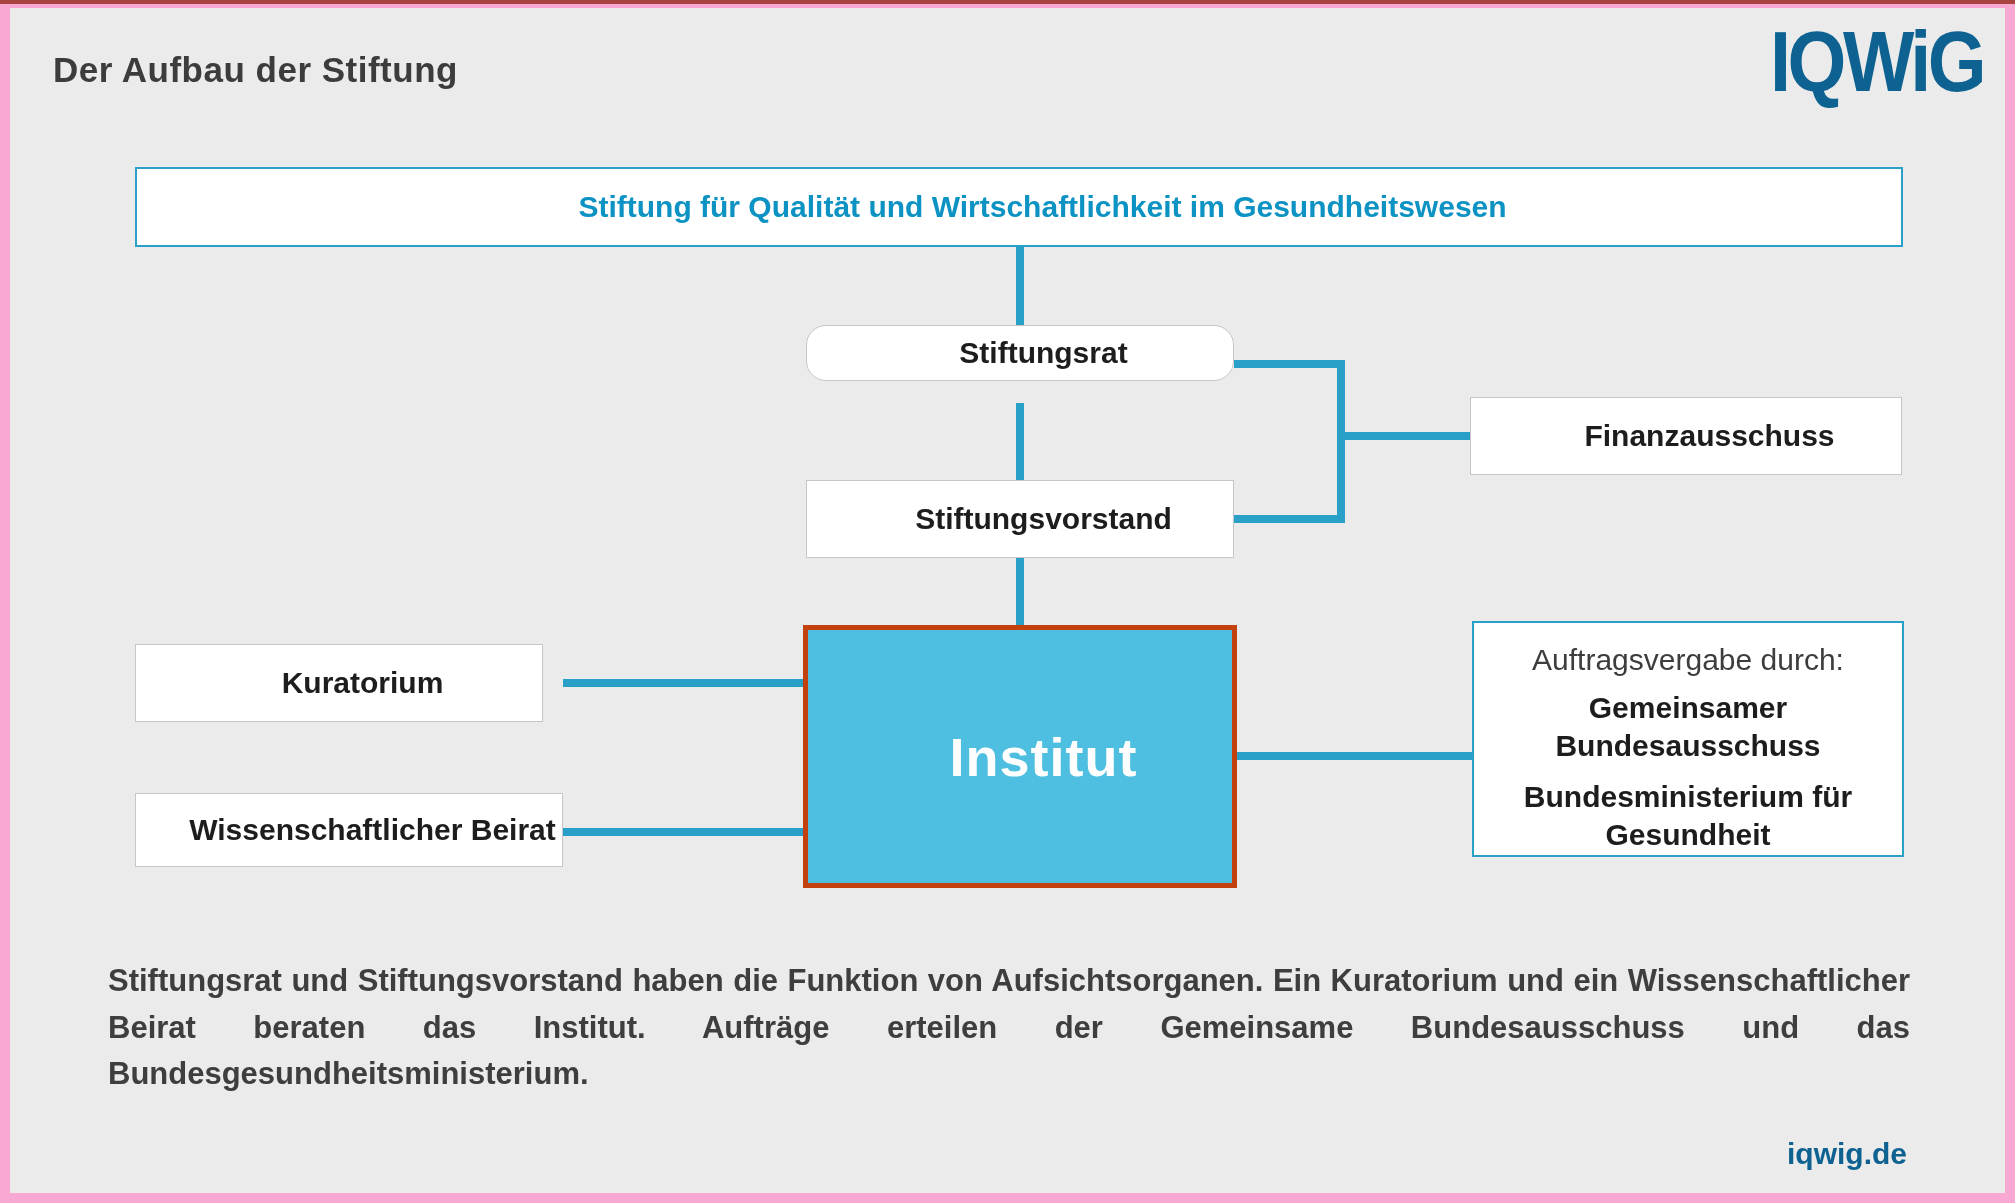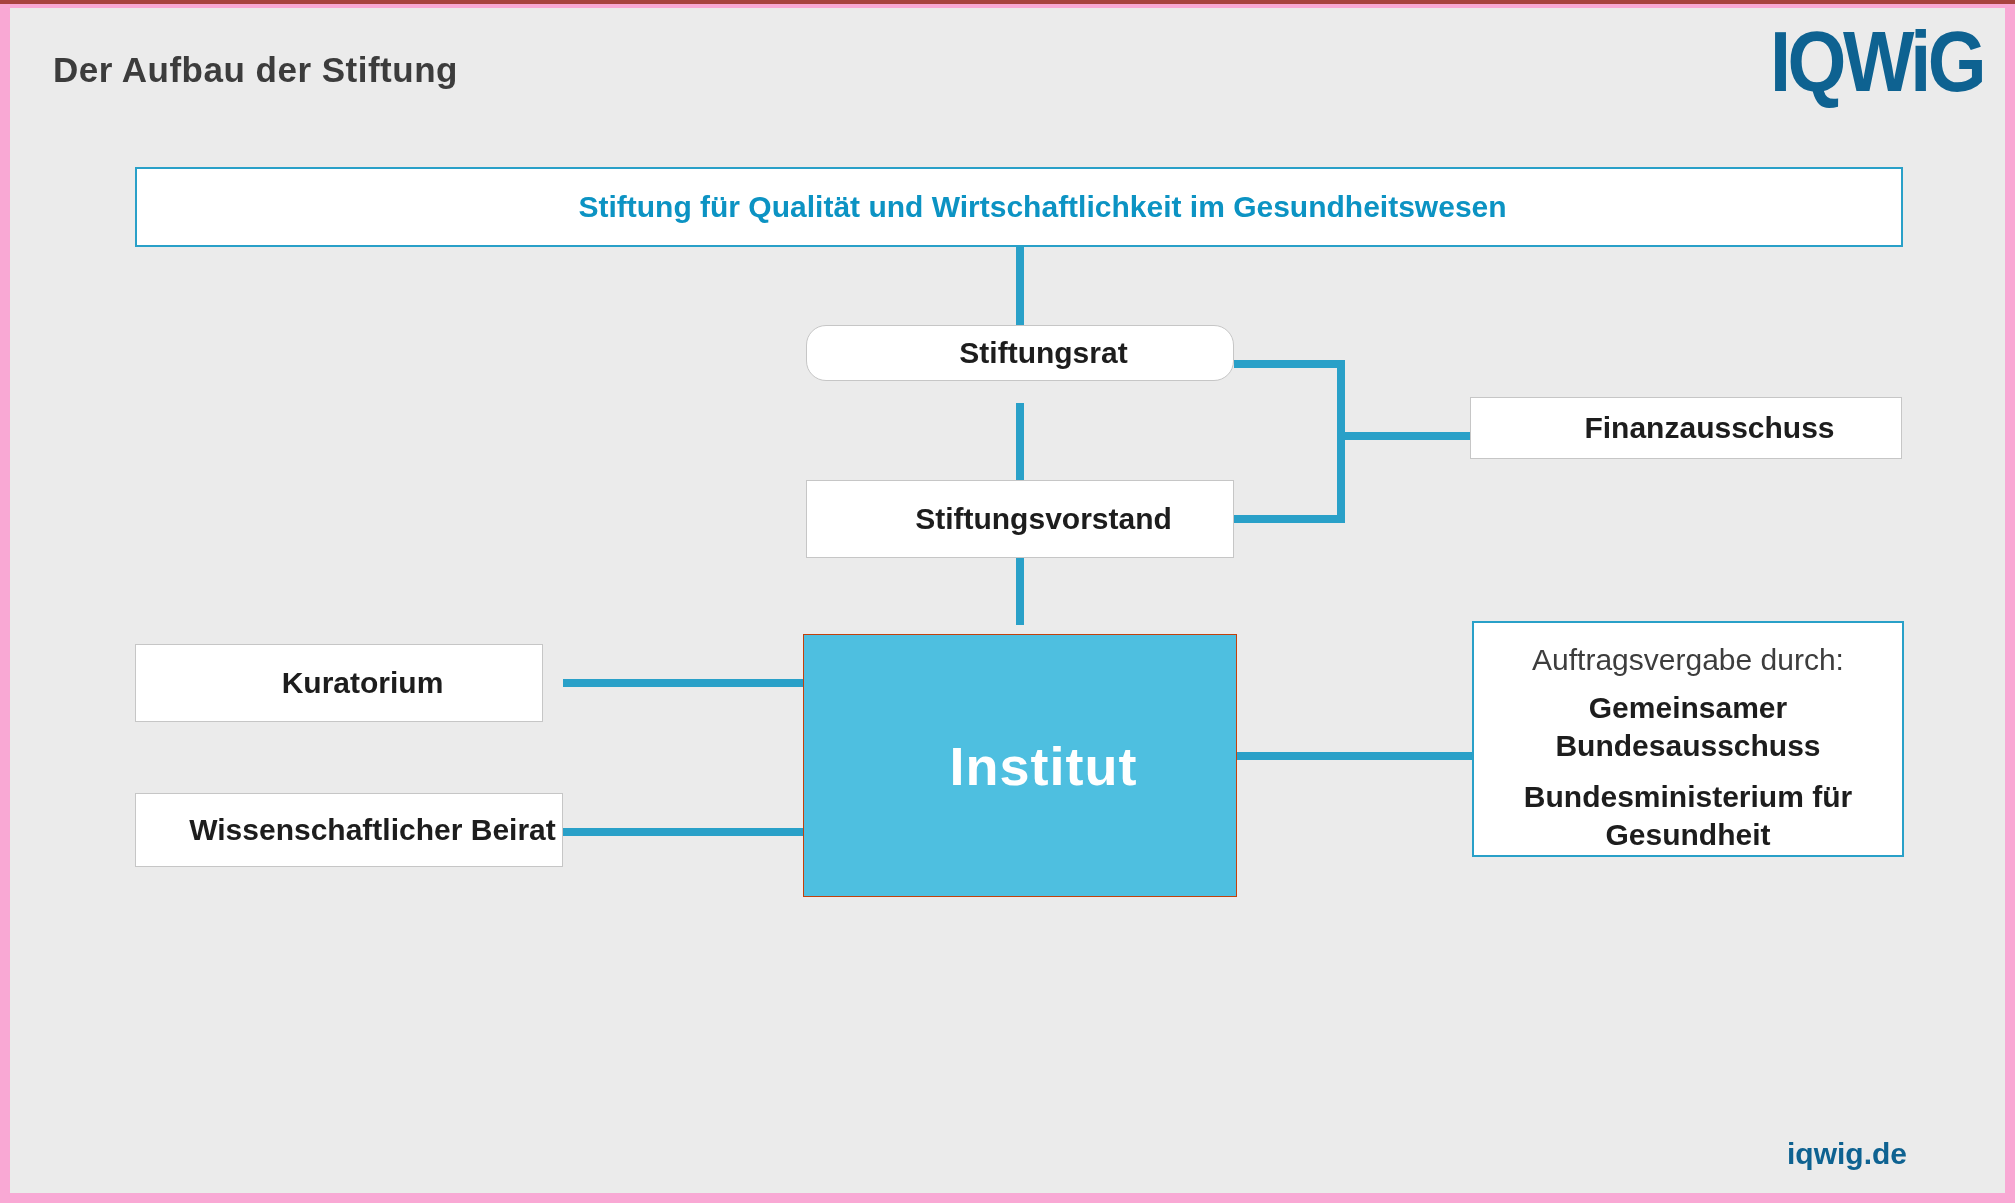--- a/index.html
+++ b/index.html
@@ -65,34 +65,33 @@
 
   .node--foundation {
     left: 135px; top: 167px;
     width: 1768px; height: 80px;
     border: 2px solid #29a0c8;
     color: #0c93c3;
   }
 
   .node--stiftungsrat      { left: 806px;  top: 325px; width: 428px; height: 56px; border-radius: 20px; }
   .node--stiftungsvorstand { left: 806px;  top: 480px; width: 428px; height: 78px; }
-  .node--finanzausschuss   { left: 1470px; top: 397px; width: 432px; height: 62px; }
+  .node--finanzausschuss   { left: 1470px; top: 397px; width: 432px; height: 78px; }
   .node--kuratorium        { left: 135px;  top: 644px; width: 408px; height: 78px; }
   .node--beirat            { left: 135px;  top: 793px; width: 428px; height: 74px; }
 
   .node--institut {
     left: 803px; top: 625px;
     width: 434px; height: 263px;
     background: #4ebfe0;
-    border: 1px solid #c2410c;
+    border: 5px solid #c2410c;
     color: #ffffff;
     font-size: 54px;
     font-weight: 600;
     letter-spacing: 1px;
-    margin-top: 9px;
   }
 
   .node--auftrag {
     left: 1472px; top: 621px;
     width: 432px; height: 236px;
     border: 2px solid #29a0c8;
     display: block;
     padding: 20px 10px 10px 10px;
     font-weight: normal;
   }
@@ -198,16 +197,17 @@
   <div class="node node--beirat">
     <span>Wissenschaftlicher Beirat</span>
   </div>
 
   <div class="node node--auftrag">
     <div class="auftrag-heading">Auftragsvergabe durch:</div>
     <div class="auftrag-org">Gemeinsamer Bundesausschuss</div>
     <div class="auftrag-org">Bundesministerium für Gesundheit</div>
   </div>
 
+  <div class="caption">Stiftungsrat und Stiftungsvorstand haben die Funktion von Aufsichtsorganen. Ein Kuratorium und ein Wissenschaftlicher Beirat beraten das Institut. Aufträge erteilen der Gemeinsame Bundesausschuss und das Bundesgesundheitsministerium.</div>
 
   <a class="footer-link">iqwig.de</a>
 
 </div>
 
 </body></html>

